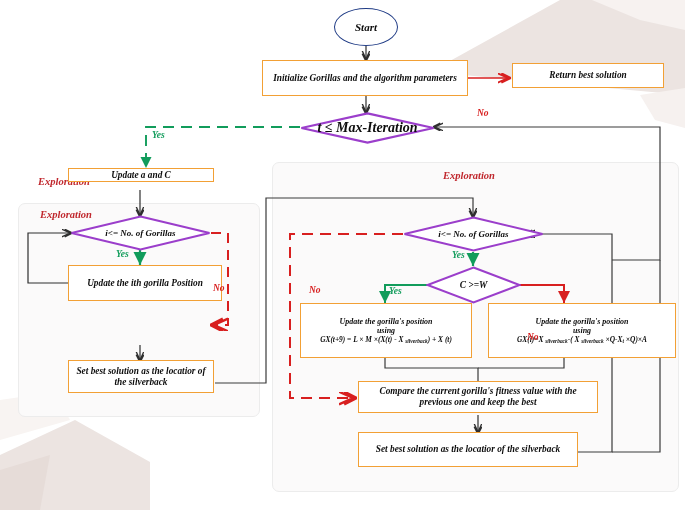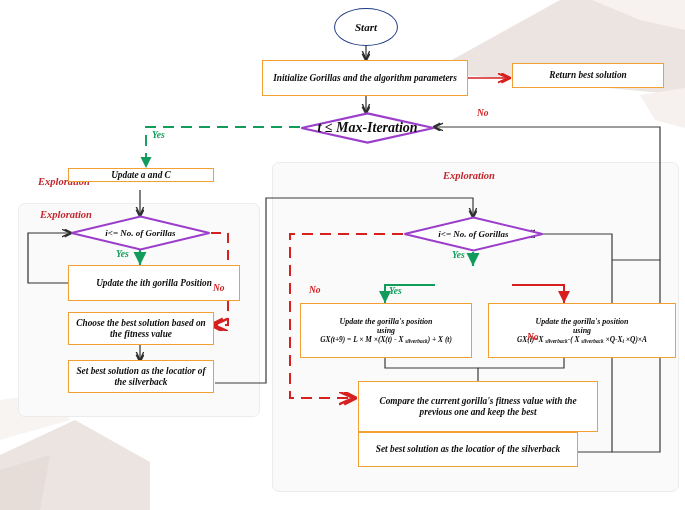--- a/index.html
+++ b/index.html
@@ -146,59 +146,62 @@
     <span>Update a and C</span>
   </div>
 
   <div class="diamond" style="left:70px;top:215px;width:141px;height:36px;">
     <svg width="141" height="36">
       <polygon points="70.5,1.5 139.5,18 70.5,34.5 1.5,18" fill="#ffffff" stroke="#9b3ecb" stroke-width="2.1"></polygon>
     </svg>
     <div class="dlabel" style="font-size:9px;">i&lt;= No. of Gorillas</div>
   </div>
 
-  <div class="box" style="left:68px;top:265px;width:172px;height:36px;font-size:9.3px;">
+  <div class="box" style="left:68px;top:265px;width:154px;height:36px;font-size:9.3px;">
     <span>Update the ith gorilla Position</span>
   </div>
 
-  <div class="box" style="left:68px;top:312px;width:146px;height:33px;font-size:9.3px;">
-    <span>Choose the best solution based on the fitness value</span>
-  </div>
 
   <div class="box" style="left:68px;top:360px;width:146px;height:33px;font-size:9.3px;">
     <span>Set best solution as the locatior of the silverback</span>
   </div>
 
   <div class="diamond" style="left:403px;top:216px;width:141px;height:36px;">
     <svg width="141" height="36">
       <polygon points="70.5,1.5 139.5,18 70.5,34.5 1.5,18" fill="#ffffff" stroke="#9b3ecb" stroke-width="2.1"></polygon>
     </svg>
     <div class="dlabel" style="font-size:9px;">i&lt;= No. of Gorillas</div>
   </div>
 
+  <div class="diamond" style="left:426px;top:266px;width:95px;height:38px;">
+    <svg width="95" height="38">
+      <polygon points="47.5,1.5 93.5,19 47.5,36.5 1.5,19" fill="#ffffff" stroke="#9b3ecb" stroke-width="2.1"></polygon>
+    </svg>
+    <div class="dlabel" style="font-size:9.4px;">C &gt;=W</div>
+  </div>
 
   <div class="box" style="left:300px;top:303px;width:172px;height:55px;flex-direction:column;
               justify-content:center;font-size:8px;">
     <div>Update the gorilla's position</div>
     <div>using</div>
     <div class="formula">
       <span>GX(t+9) = L × M ×(X(t) - X </span><span class="sub">silverback</span><span>) + X (t)</span>
     </div>
   </div>
 
   <div class="box" style="left:488px;top:303px;width:188px;height:55px;flex-direction:column;
               justify-content:center;font-size:8px;">
     <div>Update the gorilla's position</div>
     <div>using</div>
     <div class="formula">
       <span>GX(i)=X </span><span class="sub">silverback</span><span>-( X </span><span class="sub">silverback</span><span> ×Q-X</span><span class="sub">t</span><span> ×Q)×A</span>
     </div>
   </div>
 
-  <div class="box" style="left:358px;top:381px;width:240px;height:51px;font-size:9.3px;">
+  <div class="box" style="left:358px;top:381px;width:240px;height:32px;font-size:9.3px;">
     <span>Compare the current gorilla's fitness value with the previous one and keep the best</span>
   </div>
 
   <div class="box" style="left:358px;top:432px;width:220px;height:35px;font-size:9.3px;">
     <span>Set best solution as the locatior of the silverback</span>
   </div>
 
   <div class="lbl lbl-no" style="left:477px;top:63px;font-size:9.5px;">No</div>
 
   <div class="lbl lbl-yes" style="left:152px;top:130px;font-size:9.5px;">Yes</div>

